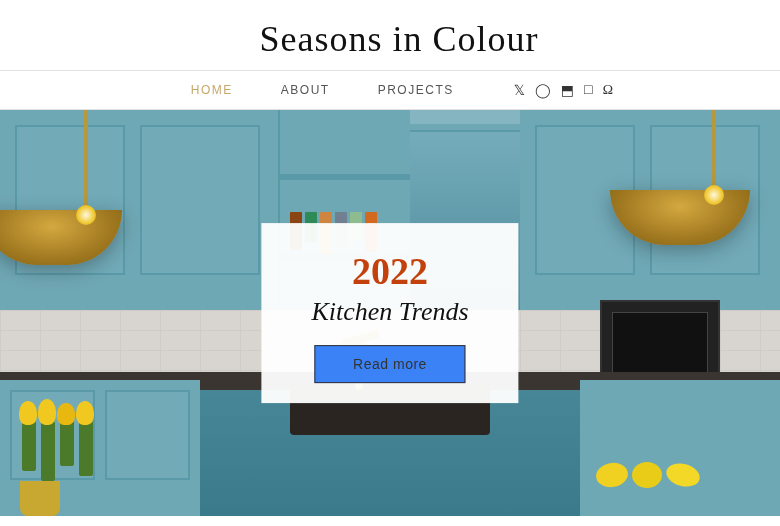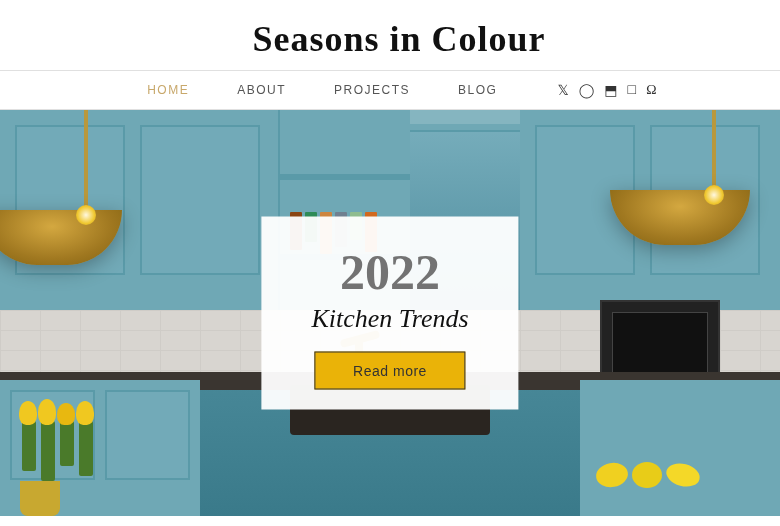--- a/index.html
+++ b/index.html
@@ -6,21 +6,21 @@
     body { width: 780px; height: 526px; overflow: hidden; font-family: Georgia, 'Times New Roman', serif; background: #fff; }
 
     
     .site-header {
       background: #fff;
       text-align: center;
       padding: 18px 0 10px;
     }
     .site-title {
       font-size: 36px;
-      font-weight: 700;
+      font-weight: 400;
       letter-spacing: 1px;
       color: #111;
       font-family: Georgia, serif;
       margin-left: 18px;
     }
 
     
     .nav-bar {
       background: #fff;
       border-top: 1px solid #e0e0e0;
@@ -338,61 +338,60 @@
       position: absolute;
       top: 50%;
       left: 50%;
       transform: translate(-50%, -50%);
       background: rgba(255,255,255,0.95);
       padding: 28px 50px 20px;
       text-align: center;
       min-width: 220px;
     }
     .card-year {
-      font-size: 50px;
+      font-size: 38px;
       font-weight: 700;
-      color: #737373;
+      color: #c2410c;
       font-family: Georgia, serif;
       line-height: 1.1;
     }
     .card-title {
       font-size: 26px;
       font-weight: 400;
       color: #111;
       font-family: Georgia, serif;
       margin-top: 4px;
       font-style: italic;
     }
     .read-more-btn {
       display: inline-block;
       margin-top: 18px;
       padding: 10px 38px;
       border: 1.5px solid #333;
-      background: #eab308;
+      background: #3b82f6;
       font-family: Arial, sans-serif;
       font-size: 14px;
       letter-spacing: 0.5px;
       color: #333;
       cursor: pointer;
       text-decoration: none;
     }
   </style>
 </head>
 <body>
 
 <header class="site-header">
   <h1 class="site-title">Seasons in Colour</h1>
 </header>
 
 <nav class="nav-bar">
   <div class="nav-links">
     <a class="nav-item active" style="color: rgb(200, 168, 107);">HOME</a>
     <a class="nav-item">ABOUT</a>
     <a class="nav-item">PROJECTS</a>
-    <a class="nav-item">BLOG</a>
   </div>
   <div class="nav-social">
     <span class="social-icon">𝕏</span>
     <span class="social-icon">◯</span>
     <span class="social-icon">⬒</span>
     <span class="social-icon">□</span>
     <span class="social-icon">Ω</span>
   </div>
 </nav>
 

